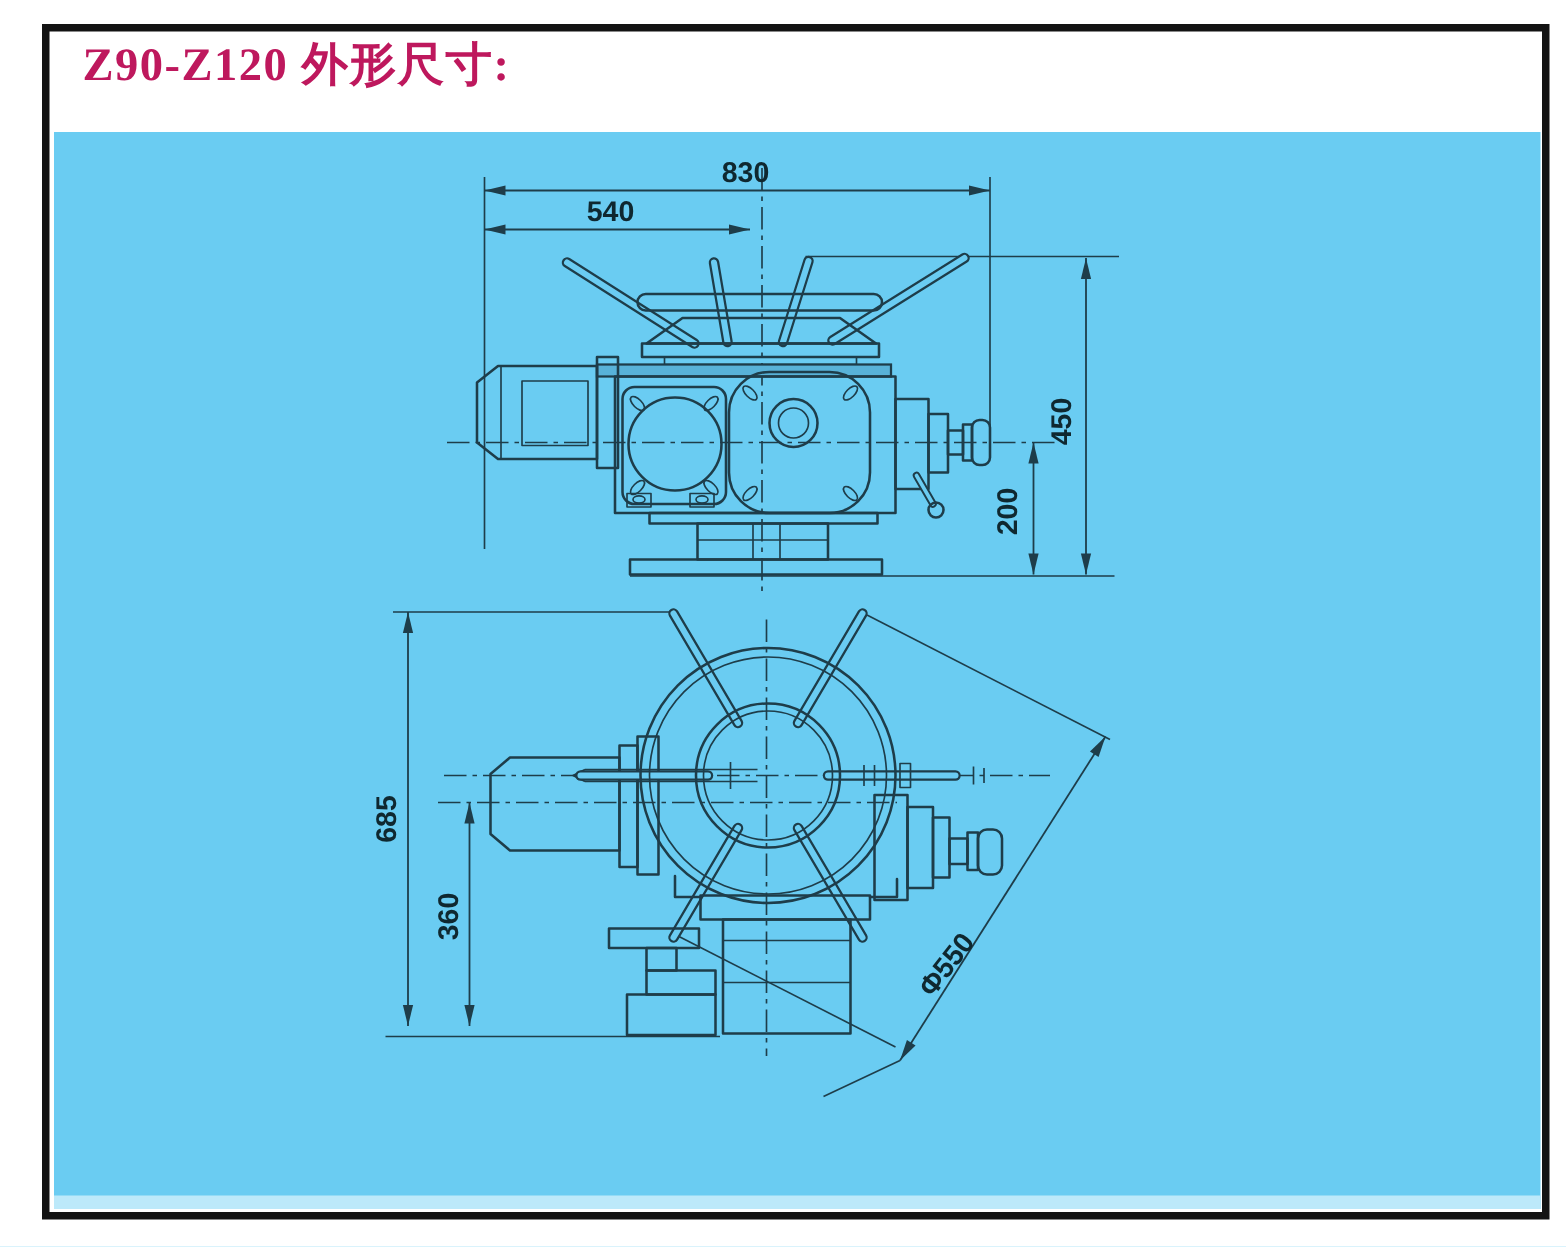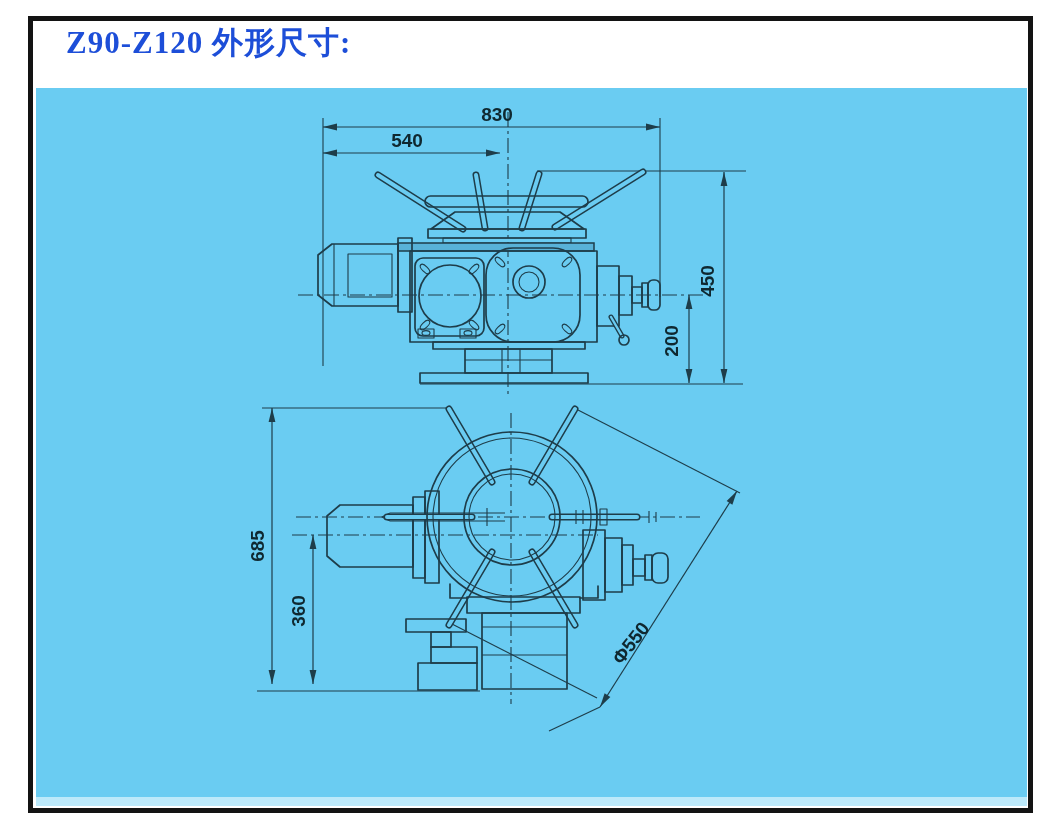--- a/index.html
+++ b/index.html
@@ -4,22 +4,22 @@
 <style>
   :root{
     --panel-blue:#6accf2; --panel-edge:#bce9fa; --line:#1e3d4a;
     --text:#0f2830; --frame:#131313; --shade:#58b2d8;
   }
   *{margin:0;padding:0;box-sizing:border-box}
   body{background:#ffffff;font-family:"Liberation Sans",sans-serif}
   .stage{position:relative;width:1044px;height:831px;background:#ffffff;overflow:hidden}
   .frame{position:absolute;left:28px;top:16px;width:1005px;height:797px;
          border:5px solid var(--frame);background:#ffffff}
-  .title{position:absolute;left:66px;top:22px;font-family:"Liberation Serif",serif;
-         font-weight:bold;font-size:31px;color:#1d4ed8;letter-spacing:1px;white-space:nowrap}
+  .title{position:absolute;left:55px;top:22px;font-family:"Liberation Serif",serif;
+         font-weight:bold;font-size:31px;color:#be185d;letter-spacing:1px;white-space:nowrap}
   .panel{position:absolute;left:36px;top:88px;width:991px;height:718px;
          background:var(--panel-blue);border-bottom:9px solid var(--panel-edge)}
   svg.draw{position:absolute;left:0;top:0;width:1044px;height:831px;display:block}
   .ln{fill:none;stroke:var(--line);stroke-width:1.7;stroke-linejoin:round;stroke-linecap:round}
   .ln-thin{fill:none;stroke:var(--line);stroke-width:1.1;stroke-linejoin:round}
   .shade{fill:var(--shade);stroke:var(--line);stroke-width:1.5}
   .cl{fill:none;stroke:var(--line);stroke-width:1.1;stroke-dasharray:15 4 3 4}
   .ext{fill:none;stroke:var(--line);stroke-width:1.1}
   .dim{fill:none;stroke:var(--line);stroke-width:1.2}
   .sp-o{fill:none;stroke:var(--line);stroke-width:7;stroke-linecap:round}

